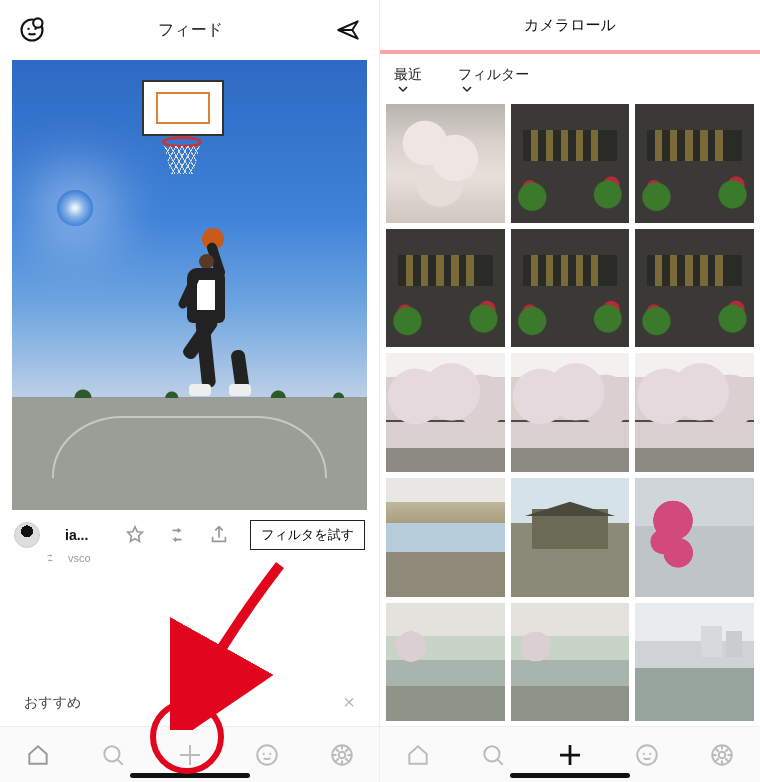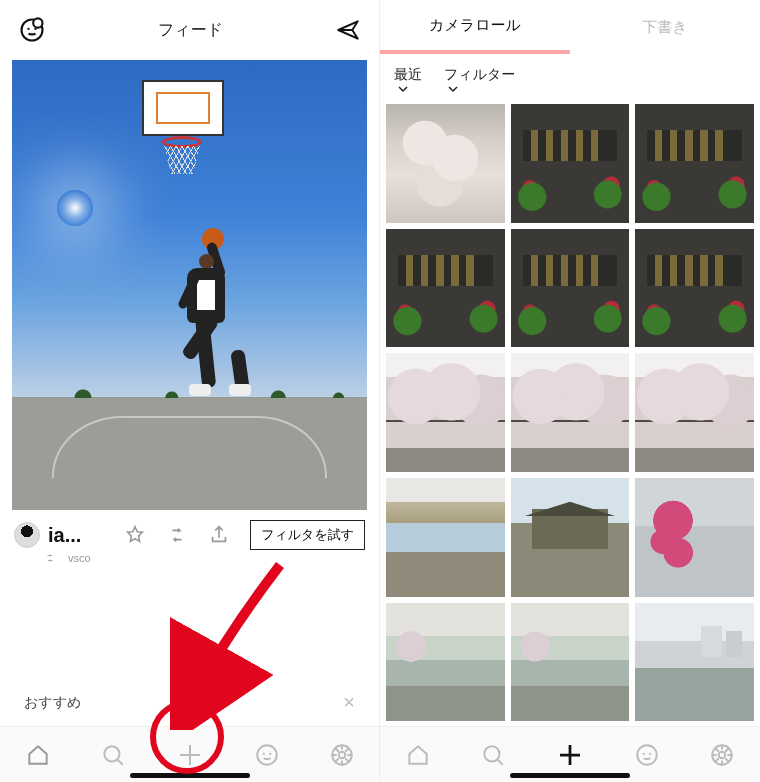--- a/index.html
+++ b/index.html
@@ -141,21 +141,21 @@
   .post-row {
     display:flex; align-items:center; gap:4px;
     padding: 10px 14px 0 14px;
     color:#666;
   }
   .avatar {
     width:26px; height:26px; border-radius:50%;
     background: radial-gradient(circle at 50% 35%, #111 0 6px, #ddd 6px);
     border:1px solid #ccc;
   }
-  .uname { font-size:20px; color:#111; font-weight:600; margin-left:4px; margin-right:auto;}
+  .uname { font-size:14px; color:#111; font-weight:600; margin-left:21px; margin-right:auto;}
   .post-row .ibtn { width:38px; text-align:center; color:#888;}
   .try-btn {
     border:1px solid #222; padding:5px 10px; font-size:13px; background:#fff;
   }
   .source-row {
     padding: 2px 14px 0 44px; font-size:11px; color:#999; display:flex; align-items:center; gap:12px;
   }
 
   .suggest-row {
     margin-top:auto;
@@ -179,21 +179,21 @@
   
   .hdr-right {
     height:54px; display:flex; align-items:stretch;
   }
   .hdr-right .tab {
     flex:1; display:flex; align-items:center; justify-content:center;
     font-size:15px; color:#bbb;
   }
   .hdr-right .tab.active { color:#111; border-bottom:4px solid #fca5a5; }
   .sort-row {
-    display:flex; gap:22px; padding: 12px 14px 10px; font-size:14px; color:#222;
+    display:flex; gap:36px; padding: 12px 14px 10px; font-size:14px; color:#222;
   }
   .sort-row span svg { vertical-align:middle; margin-left:4px;}
   .grid {
     flex:1; overflow:hidden;
     display:grid; grid-template-columns: repeat(3,1fr);
     gap:6px; padding: 0 6px;
     align-content:start;
   }
   .thumb {
     aspect-ratio:1/1; background:#888; position:relative; overflow:hidden;
@@ -365,21 +365,20 @@
             <path d="M12 3v4M12 17v4M3 12h4M17 12h4M6 6l3 3M15 15l3 3M18 6l-3 3M9 15l-3 3"></path>
           </svg>
       </span>
       <div class="home-ind"></div>
     </div>
   </div>
 
   <div class="screen">
     <div class="hdr-right">
       <div class="tab active">カメラロール</div>
-      <div class="tab">下書き</div>
     </div>
     <div class="sort-row">
       <span><span>最近</span><svg width="10" height="10" viewBox="0 0 10 10">
             <path d="M1 3l4 4 4-4" fill="none" stroke="#222" stroke-width="1.5"></path>
           </svg></span>
       <span><span>フィルター</span><svg width="10" height="10" viewBox="0 0 10 10">
             <path d="M1 3l4 4 4-4" fill="none" stroke="#222" stroke-width="1.5"></path>
           </svg></span>
     </div>
 

